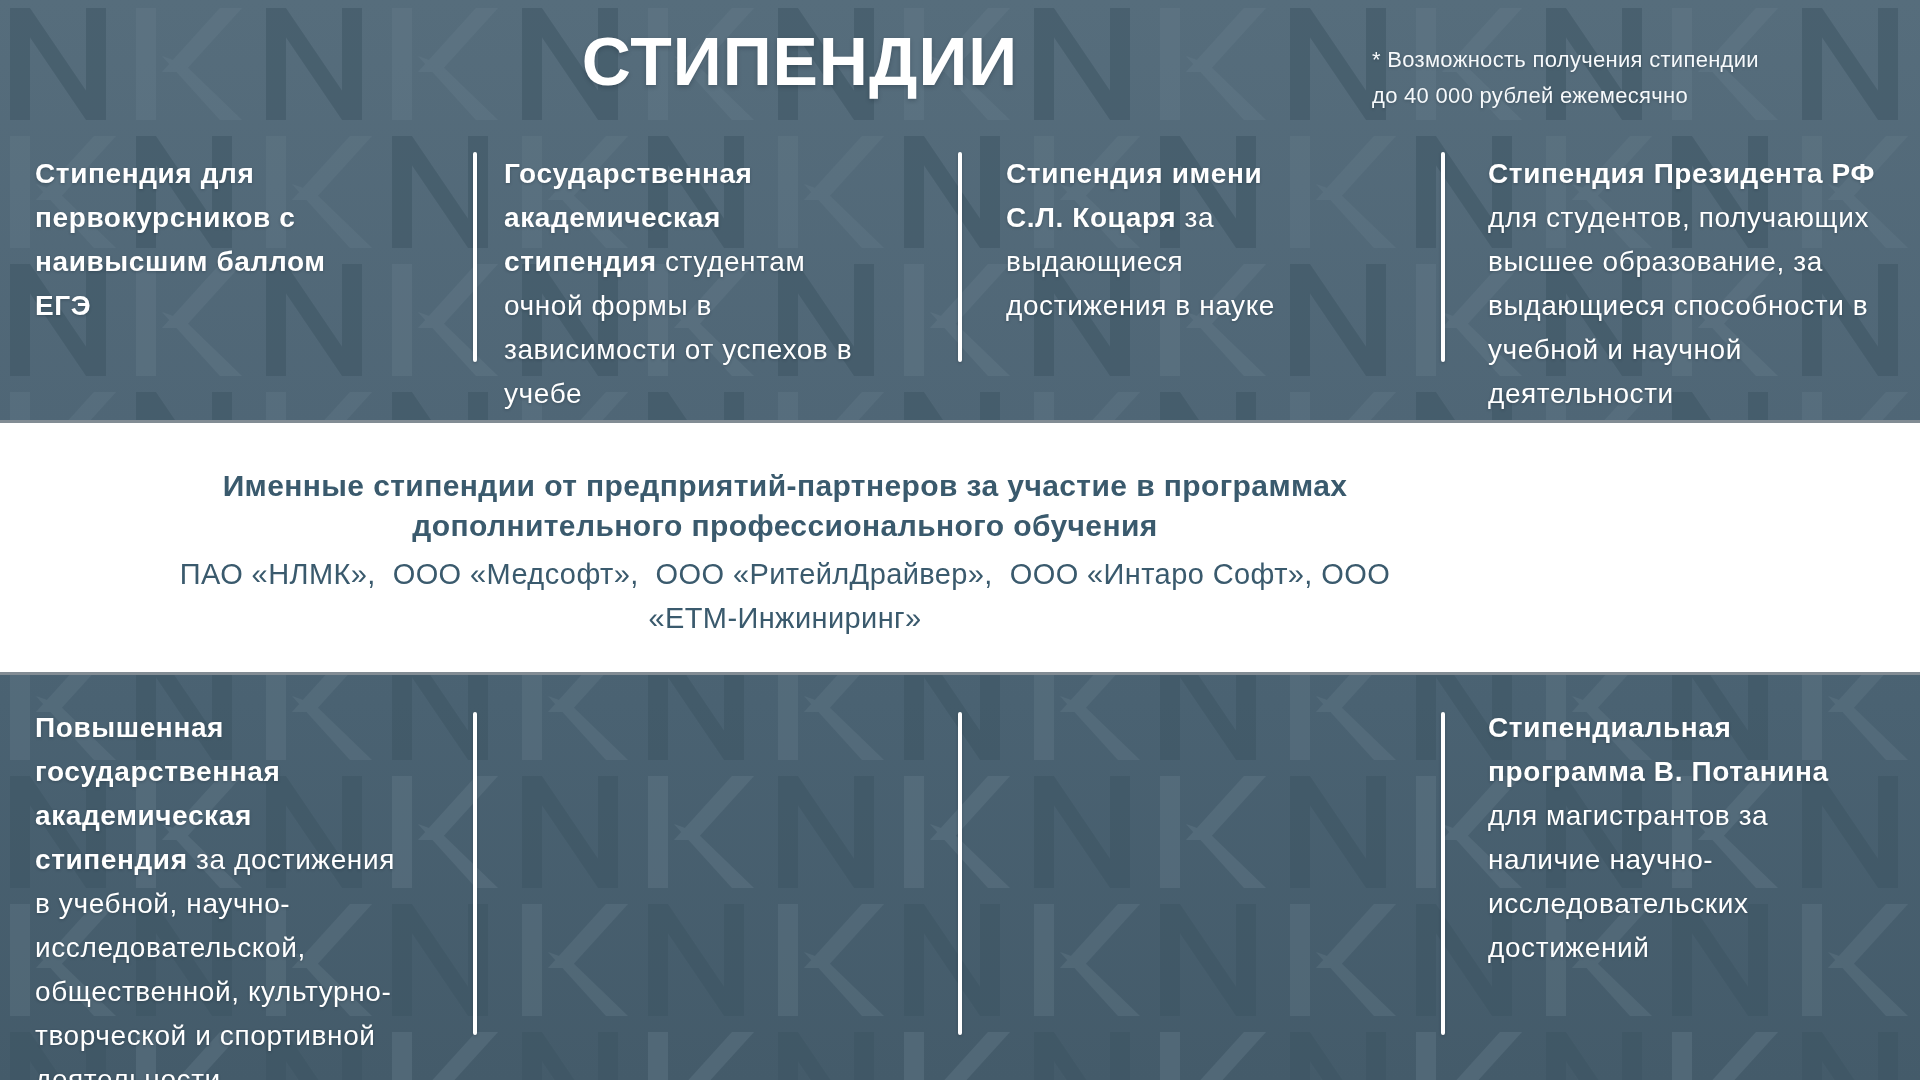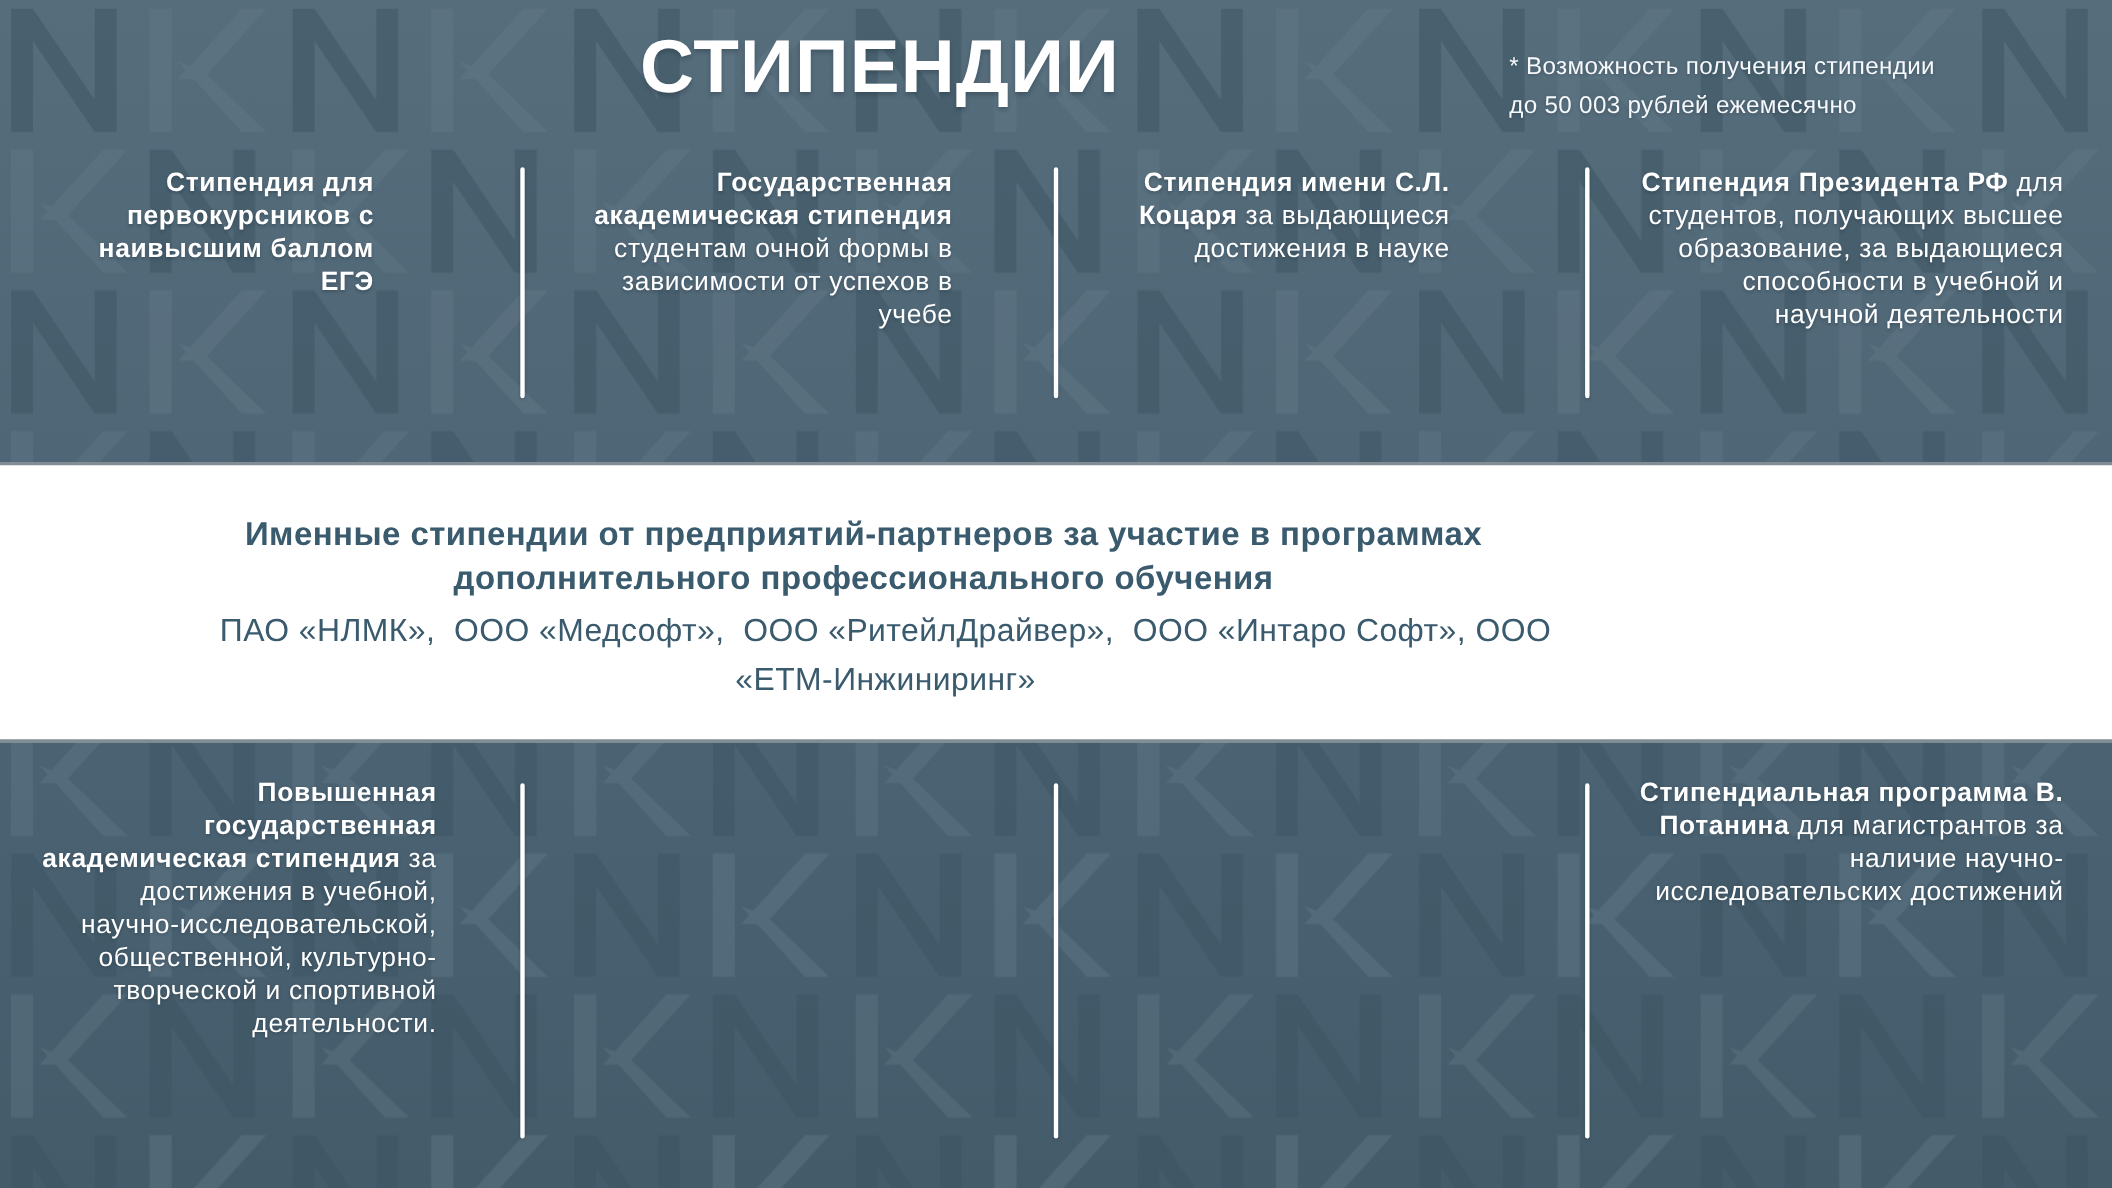--- a/index.html
+++ b/index.html
@@ -22,24 +22,23 @@
     position:absolute;left:0;top:22px;width:1570px;margin:0;
     text-align:center;color:#ffffff;font-size:68px;font-weight:800;
     letter-spacing:1px;text-shadow:0 2px 4px rgba(10,25,35,.25);padding-left:15px;
   }
   .note{
     position:absolute;left:1372px;top:42px;width:480px;
     color:#f6f9fb;font-size:22px;font-weight:400;line-height:36px;letter-spacing:.3px;
     text-shadow:0 1px 3px rgba(10,25,35,.25);
   }
   .card{
-    position:absolute;color:#ffffff;font-size:24px;line-height:30px;letter-spacing:.6px;
+    position:absolute;color:#ffffff;font-size:28px;line-height:44px;letter-spacing:.6px;
     text-shadow:0 1px 3px rgba(10,25,35,.28);
     overflow-wrap:break-word;
-    text-align:right;
   }
   .card .b{font-weight:700;}
   .card .r{font-weight:400;}
   .top-card{top:152px;}
   .bottom-card{top:706px;}
   .tc1{left:35px;width:305px;}
   .tc2{left:504px;width:362px;}
   .tc3{left:1006px;width:312px;}
   .tc4{left:1488px;width:388px;}
   .bc1{left:35px;width:362px;}
@@ -55,21 +54,21 @@
   .dx1{left:473px;} .dx2{left:958px;} .dx3{left:1441px;}
   .band-heading{
     position:absolute;left:0;top:466px;width:1570px;
     text-align:center;color:#3a5a6d;font-size:30px;font-weight:700;
     line-height:40px;letter-spacing:.4px;
   }
   .band-heading .inner{max-width:1320px;margin:0 auto;text-align:center;}
   .band-companies{
     position:absolute;left:0;top:552px;width:1570px;
     text-align:center;color:#3a5a6d;font-size:29px;font-weight:400;
-    line-height:44px;letter-spacing:.4px;padding-left:20px;
+    line-height:44px;letter-spacing:.4px;
   }
   .band-companies .inner{max-width:1270px;margin:0 auto;white-space:pre-wrap;}
 </style>
 </head>
 <body>
 
 <div class="slide">
 
   <svg class="bg" width="1920" height="1080" aria-hidden="true">
     <defs>
@@ -90,21 +89,21 @@
   </svg>
 
   <div class="white-band"></div>
 
   <div class="layer">
 
     <h1 class="title">СТИПЕНДИИ</h1>
 
     <div class="note">
       <div>* Возможность получения стипендии</div>
-      <div>до 50 003 рублей ежемесячно</div>
+      <div>до 40 000 рублей ежемесячно</div>
     </div>
 
     <div class="card top-card tc1"><span class="b">Стипендия для первокурсников с наивысшим баллом ЕГЭ</span><span class="r"></span></div>
     <div class="card top-card tc2"><span class="b">Государственная академическая стипендия</span><span class="r"> студентам очной формы в зависимости от успехов в учебе</span></div>
     <div class="card top-card tc3"><span class="b">Стипендия имени С.Л. Коцаря</span><span class="r"> за выдающиеся достижения в науке</span></div>
     <div class="card top-card tc4"><span class="b">Стипендия Президента РФ</span><span class="r"> для студентов, получающих высшее образование, за выдающиеся способности в учебной и научной деятельности</span></div>
 
     <div class="divider div-top dx1"></div>
     <div class="divider div-top dx2"></div>
     <div class="divider div-top dx3"></div>

